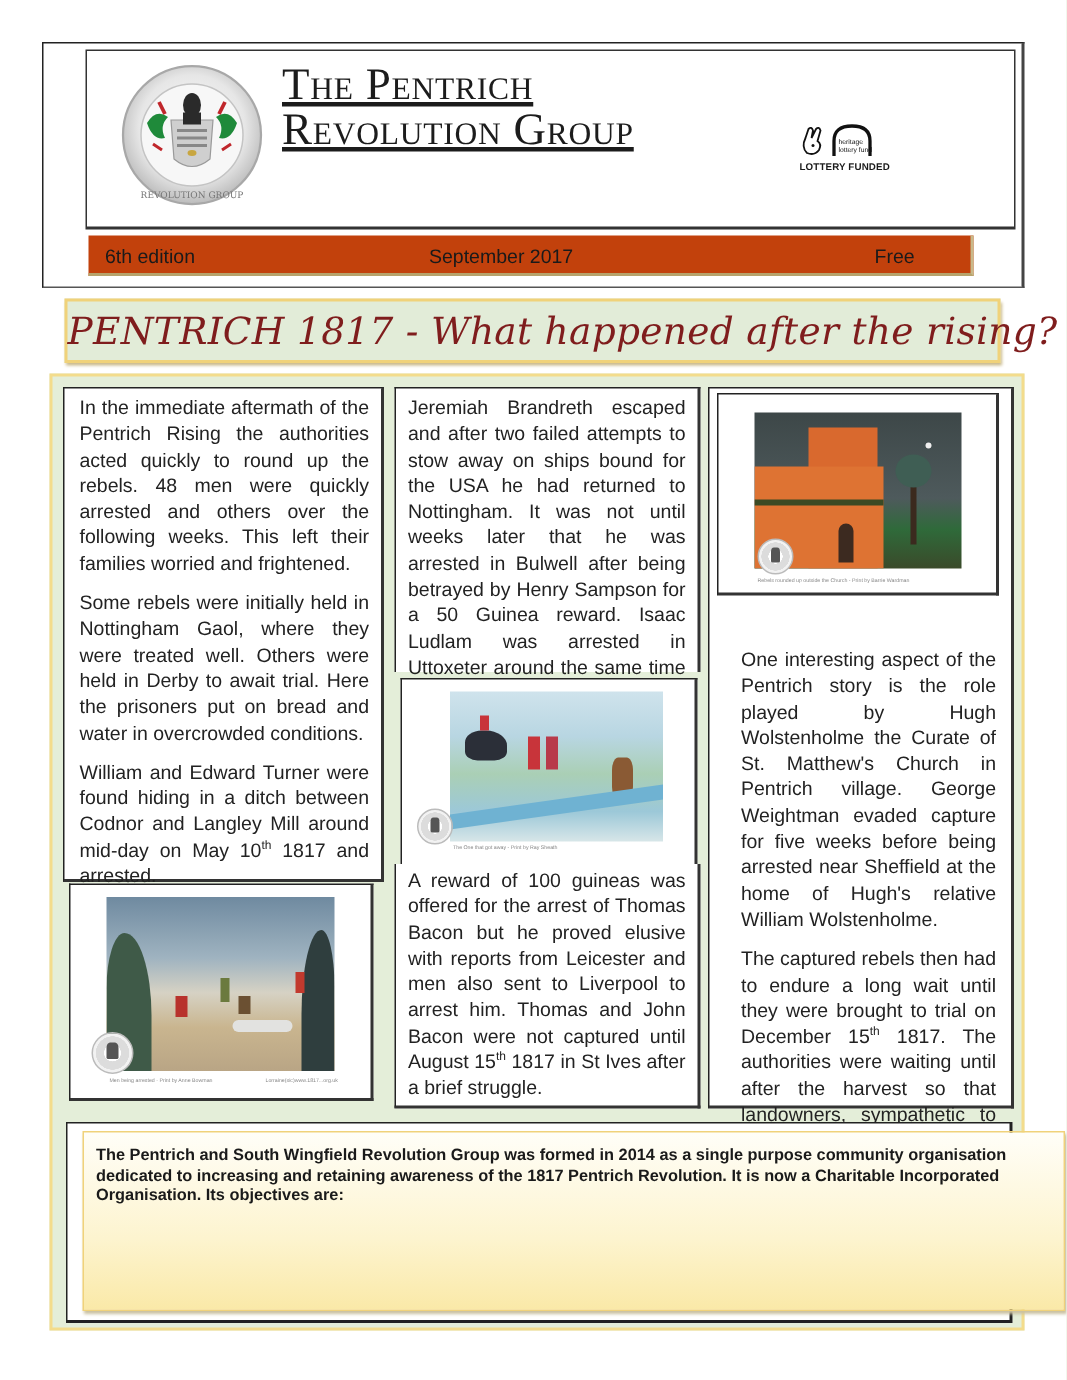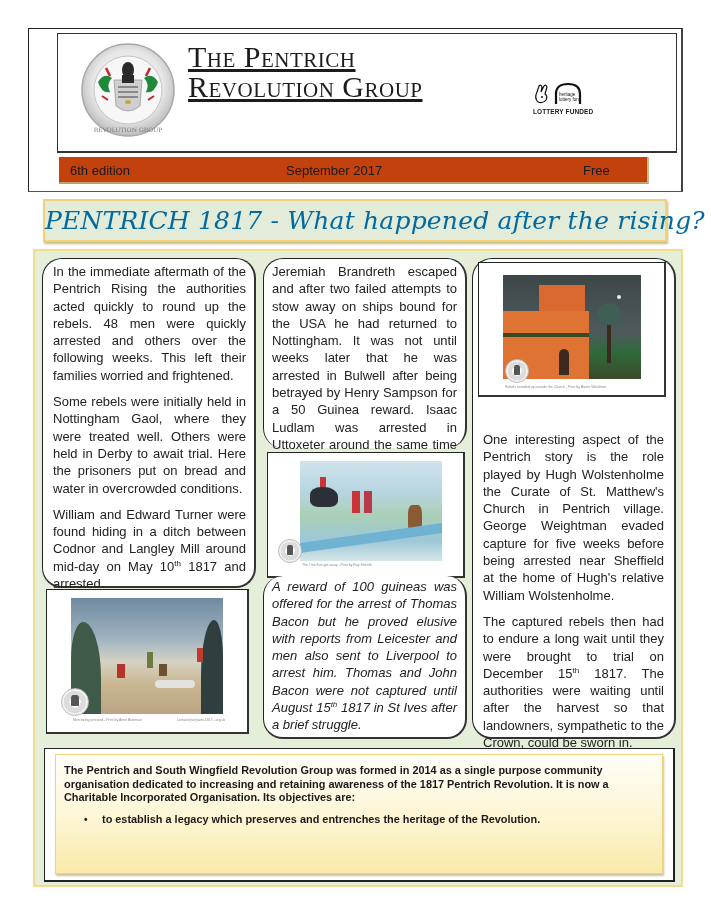--- a/index.html
+++ b/index.html
@@ -16,48 +16,48 @@
   .title-block { left: 188px; top: 42px; font-family: "Liberation Serif", "DejaVu Serif", serif; color: #1c1c1c; font-variant: small-caps; font-size: 30px; line-height: 30px; letter-spacing: 0.5px; text-decoration: underline; }
   .title-line { display: block; white-space: nowrap; }
   .lottery { left: 530px; top: 80px; width: 70px; height: 40px; }
   .lottery-text { left: 533px; top: 108px; font-size: 6.5px; font-weight: bold; letter-spacing: 0.1px; white-space: nowrap; }
 
   .edition-bar { left: 59px; top: 157px; width: 590px; height: 27px; background: #c2410c; border-right: 2px solid #c9b98a; border-bottom: 2px solid #b7a36b; }
   .edition-bar span { position: absolute; top: 6px; font-size: 13px; color: #1a1a1a; }
 
   
   .banner { left: 43px; top: 199px; width: 624px; height: 43px; background: #e2ecd8; border: 2px solid #f0d27a; box-shadow: 1px 2px 2px #c9b98a; }
-  .banner-text { position: absolute; left: 0; right: 0; top: 5px; text-align: center; font-family: "DejaVu Serif", serif; font-style: italic; font-size: 25px; color: #0369a1; letter-spacing: 0.2px; white-space: nowrap; }
+  .banner-text { position: absolute; left: 0; right: 0; top: 5px; text-align: center; font-family: "DejaVu Serif", serif; font-style: italic; font-size: 25px; color: #7f1d1d; letter-spacing: 0.2px; white-space: nowrap; }
 
   
   .main-area { left: 33px; top: 249px; width: 650px; height: 638px; background: #e4eed9; border: 2px solid #f3dc8c; }
 
   .col-box { background: #fff; border: 1px solid #222; border-right: 2px solid #333; border-bottom: 2px solid #333; }
-  .col-text { font-size: 13px; line-height: 17.3px; text-align: justify; color: #222; border-radius: 20px; }
+  .col-text { font-size: 13px; line-height: 17.3px; text-align: justify; color: #222; }
   .col-text p { margin: 0 0 9px 0; }
   sup { font-size: 8px; line-height: 0; }
 
   .box1 { left: 42px; top: 258px; width: 214px; height: 330px; padding: 4px 8px 0 10px; }
   .box2 { left: 263px; top: 258px; width: 204px; height: 190px; padding: 4px 8px 0 8px; border-bottom: none; }
-  .box3 { left: 472px; top: 258px; width: 204px; height: 481px; padding: 0 10px 0 10px; }
-  .box4 { left: 263px; top: 576px; width: 204px; height: 163px; padding: 2px 8px 0 8px; border-top: none; font-style: italic; }
+  .box3 { left: 472px; top: 258px; width: 204px; height: 481px; padding: 0 10px 0 21px; }
+  .box4 { left: 263px; top: 576px; width: 204px; height: 163px; padding: 2px 8px 0 8px; border-top: none; }
 
   .img-frame { background: #fff; border: 1px solid #222; border-right: 2px solid #333; border-bottom: 2px solid #333; overflow: hidden; }
   .img1 { left: 46px; top: 589px; width: 203px; height: 145px; }
   .img2 { left: 267px; top: 452px; width: 198px; height: 126px; }
   .img3 { left: 478px; top: 262px; width: 188px; height: 135px; }
 
   .painting { position: absolute; overflow: hidden; }
   .caption { position: absolute; font-size: 3.5px; color: #888; white-space: nowrap; }
   .mini-logo { position: absolute; border-radius: 50%; background: radial-gradient(circle, #fff 0 30%, #dcdcdc 31% 60%, #f2f2f2 61%); border: 1px solid #bbb; }
   .mini-logo::after { content: ""; position: absolute; left: 35%; top: 22%; width: 30%; height: 45%; background: #555; border-radius: 30% 30% 10% 10%; }
 
   
   .info-outer { left: 44px; top: 748px; width: 631px; height: 134px; background: #fff; border: 1px solid #222; border-right: 2px solid #222; border-bottom: 2px solid #222; }
-  .info-inner { left: 55px; top: 754px; width: 608px; height: 120px; border: 1px solid #f0d27a; background: linear-gradient(#fffef8 0%, #fdf4cf 60%, #fae9a8 100%); box-shadow: 1px 2px 2px #c9c0a0; padding: 9px 8px 0 8px; }
+  .info-inner { left: 55px; top: 754px; width: 655px; height: 120px; border: 1px solid #f0d27a; background: linear-gradient(#fffef8 0%, #fdf4cf 60%, #fae9a8 100%); box-shadow: 1px 2px 2px #c9c0a0; padding: 9px 8px 0 8px; }
   .info-text { font-size: 10.9px; font-weight: bold; line-height: 13.5px; color: #1a1a1a; margin: 0; }
   .info-list { list-style: none; margin: 8px 0 0 0; padding: 0; }
   .info-list li { font-size: 10.9px; font-weight: bold; line-height: 13.5px; margin-bottom: 4px; position: relative; padding-left: 38px; }
   .info-list li::before { content: "•"; position: absolute; left: 20px; top: 0; font-size: 10px; }
 </style>
 </head>
 <body>
 
 <div class="abs header-frame"></div>
 <div class="abs masthead"></div>
@@ -175,15 +175,14 @@
     <div style="position:absolute; left:114px; top:20px; width:4px; height:4px; background:#eee; border-radius:50%;"></div>
   </div>
   <div class="mini-logo" style="left:26px; top:96px; width:22px; height:22px;"></div>
   <div class="caption" style="left:26px; top:122px;">Rebels rounded up outside the Church - Print by Barrie Wardman</div>
 </div>
 
 <div class="abs info-outer"></div>
 <div class="abs info-inner">
   <p class="info-text">The Pentrich and South Wingfield Revolution Group   was formed in 2014 as a single purpose community organisation dedicated to increasing and retaining awareness of the 1817 Pentrich Revolution. It is now a Charitable Incorporated Organisation. Its objectives are:</p>
   <ul class="info-list">
-    <li>to establish a legacy which preserves and entrenches the heritage of the Revolution.</li>
   </ul>
 </div>
 
 </body></html>

